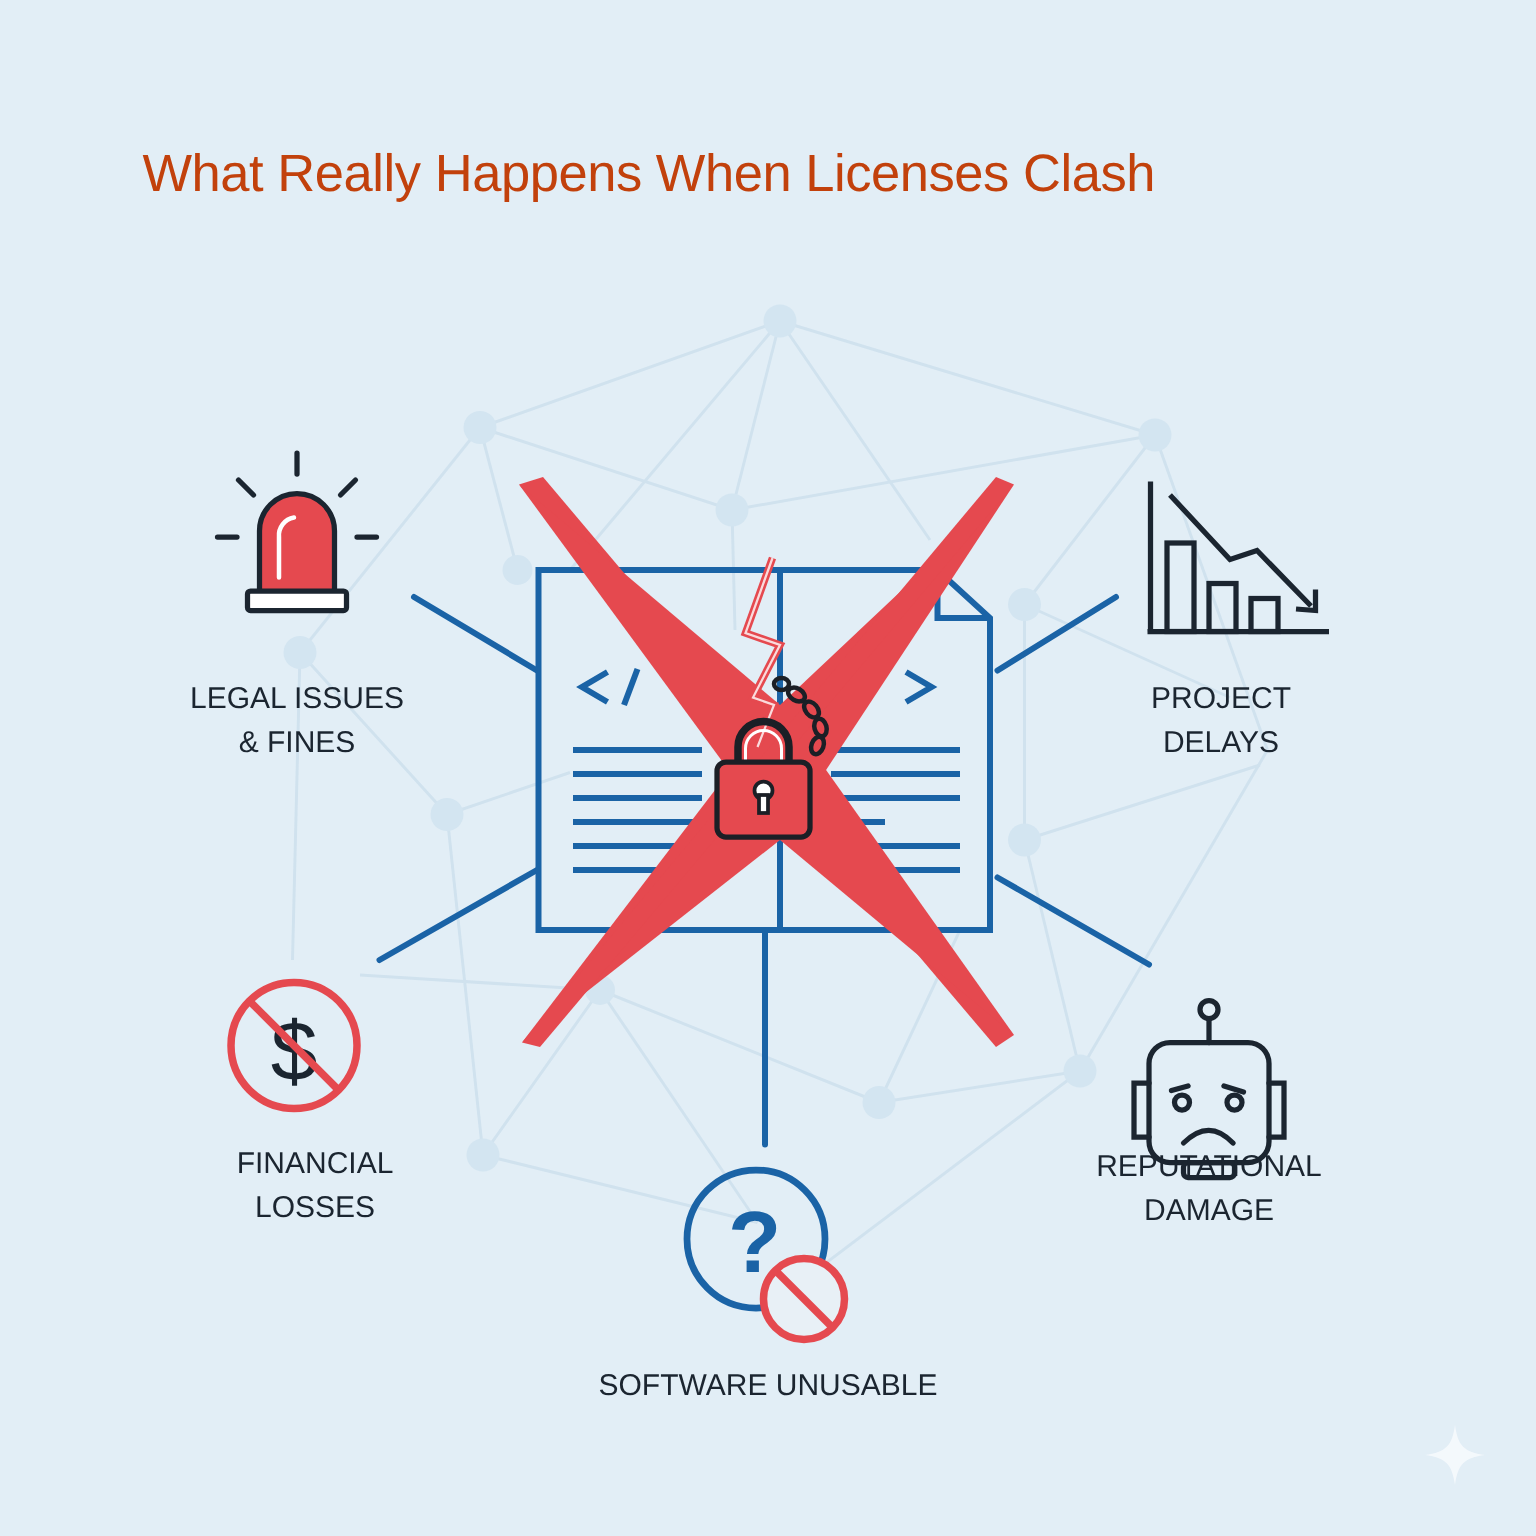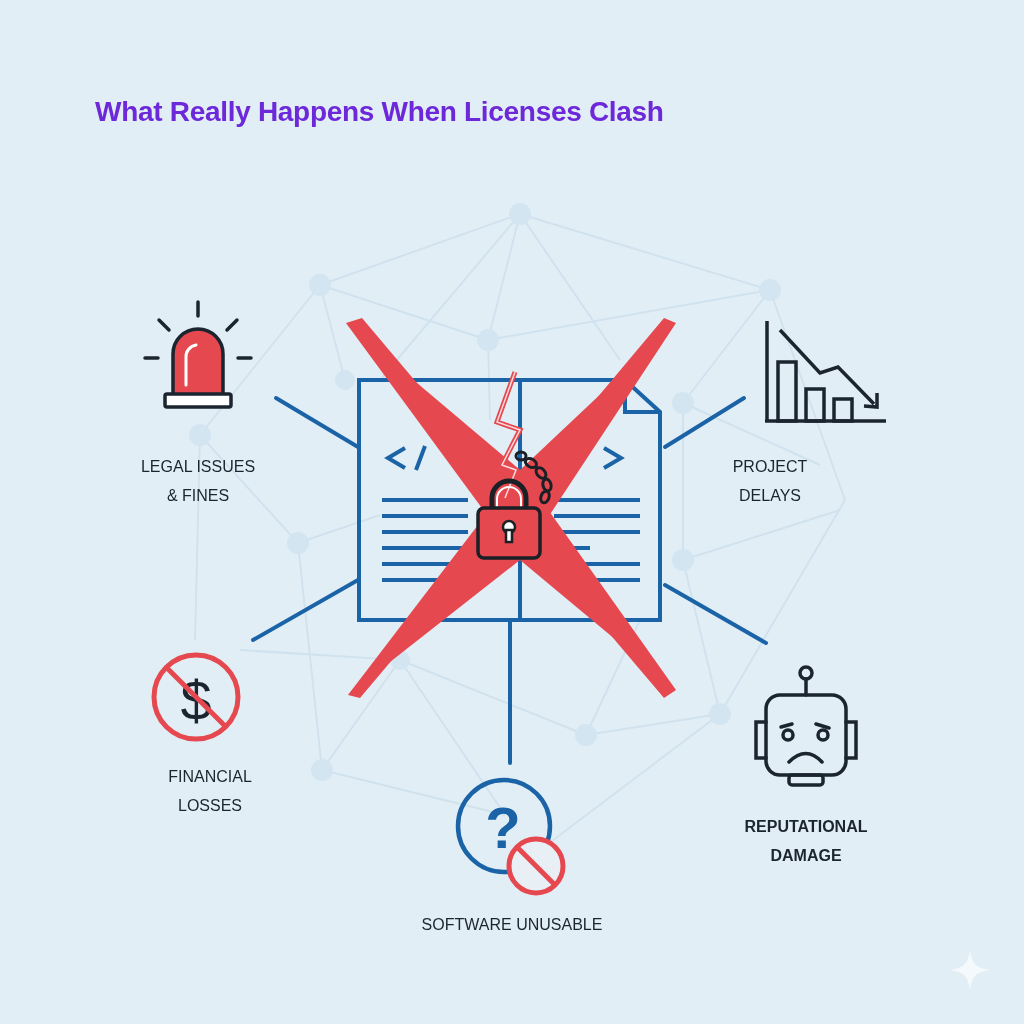--- a/index.html
+++ b/index.html
@@ -5,27 +5,27 @@
     html, body { margin: 0; padding: 0; }
     body {
       width: 1024px; height: 1024px; overflow: hidden;
       background: #e2eef6;
       font-family: "Liberation Sans", "DejaVu Sans", sans-serif;
       position: relative;
       color: #15202b;
     }
     .title {
       position: absolute; left: 95px; top: 96px;
-      font-size: 28px; font-weight: bold; color: #6d28d9;
+      font-size: 35px; font-weight: normal; color: #c2410c;
       letter-spacing: -0.3px; margin: 0;
     }
     .canvas { position: absolute; left: 0; top: 0; width: 1024px; height: 1024px; }
     .label {
       position: absolute; text-align: center;
-      font-size: 16px; line-height: 29px; color: #1b2530;
+      font-size: 20px; line-height: 29px; color: #1b2530;
       text-transform: uppercase; white-space: pre-line;
     }
     .sparkle { position: absolute; left: 948px; top: 948px; width: 44px; height: 44px; }
   </style>
 </head>
 <body>
 
 <h1 class="title">What Really Happens When Licenses Clash</h1>
 
 <svg class="canvas" viewBox="0 0 1024 1024" xmlns="http://www.w3.org/2000/svg">
@@ -180,23 +180,23 @@
   <g>
     <circle cx="504" cy="826" r="46" fill="none" stroke="#1a63a6" stroke-width="4.5"></circle>
     <text x="503" y="848" text-anchor="middle" font-family="'Liberation Sans', sans-serif" font-weight="bold" font-size="58" fill="#1a63a6">?</text>
     <circle cx="536" cy="866" r="27" fill="#e8f0f6" stroke="#e5494f" stroke-width="5"></circle>
     <line x1="518" y1="848" x2="554" y2="884" stroke="#e5494f" stroke-width="5"></line>
   </g>
 </svg>
 
 <div class="label" style="left:98px; top:452px; width:200px;">LEGAL ISSUES
 &amp; FINES</div>
-<div class="label" style="left:680px; top:452px; width:180px;">PROJECT
+<div class="label" style="left:724px; top:452px; width:180px;">PROJECT
 DELAYS</div>
 <div class="label" style="left:120px; top:762px; width:180px;">FINANCIAL
 LOSSES</div>
-<div class="label" style="left:706px; top:812px; width:200px;font-weight:bold;">REPUTATIONAL
+<div class="label" style="left:706px; top:764px; width:200px;">REPUTATIONAL
 DAMAGE</div>
 <div class="label" style="left:362px; top:910px; width:300px;text-align:center;">SOFTWARE UNUSABLE</div>
 
 <svg class="sparkle" viewBox="0 0 44 44">
   <path d="M22 2 C24 16 28 20 42 22 C28 24 24 28 22 42 C20 28 16 24 2 22 C16 20 20 16 22 2 Z" fill="#f6fafd" opacity="0.9"></path>
 </svg>
 
 </body></html>

